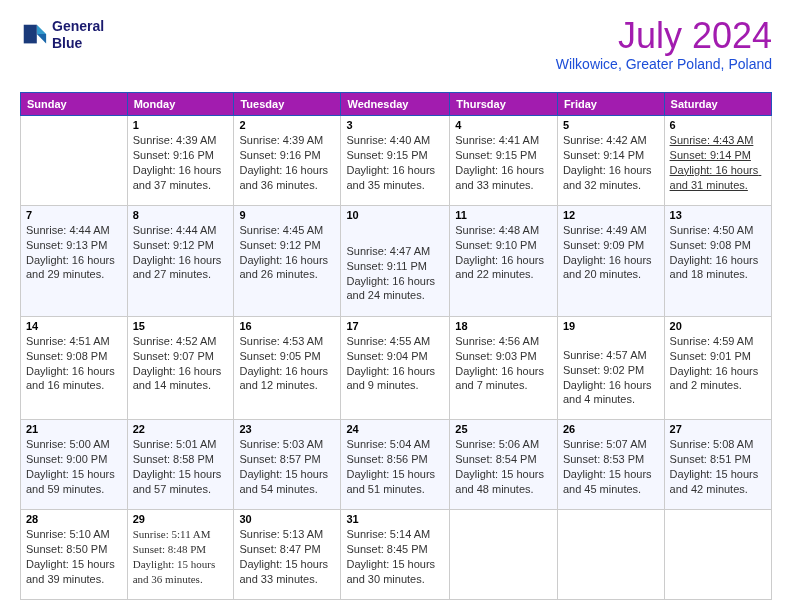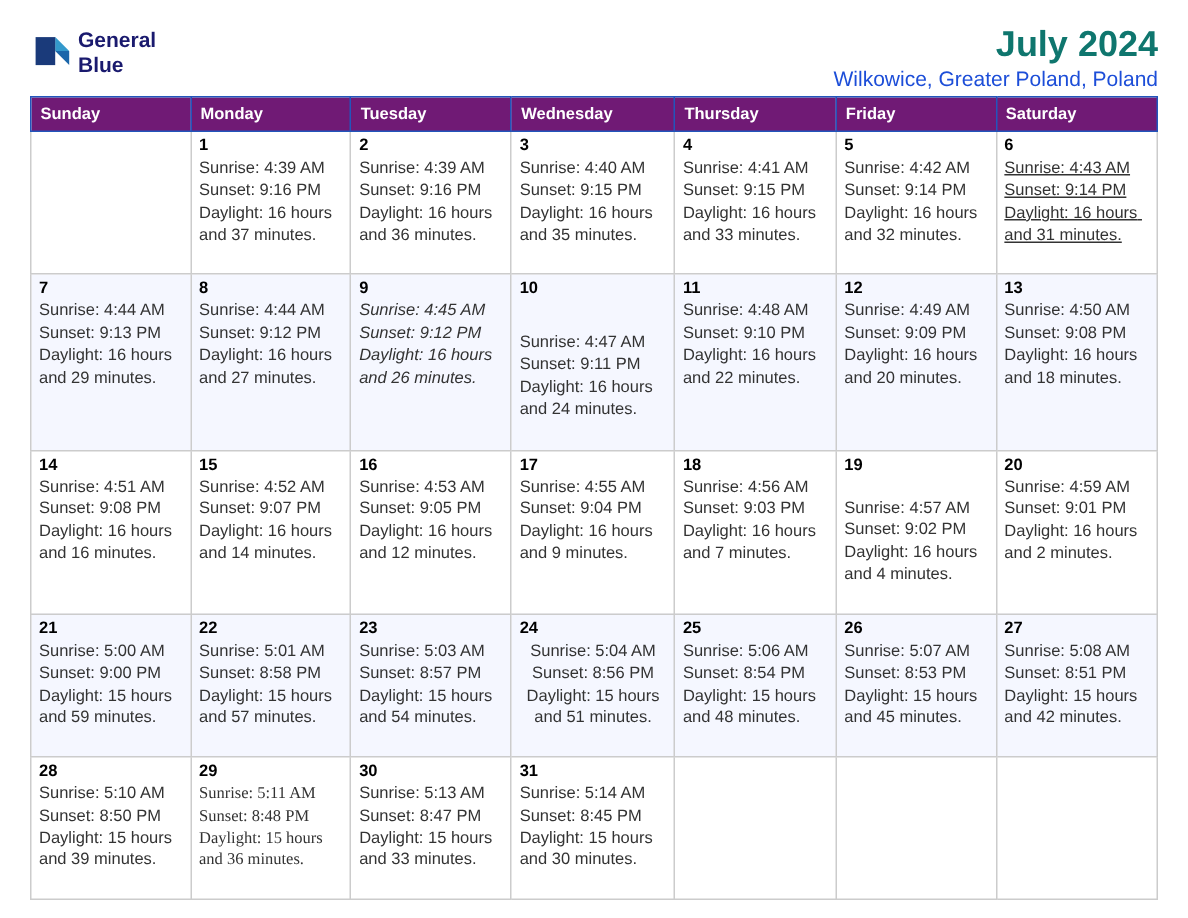--- a/index.html
+++ b/index.html
@@ -14,44 +14,44 @@
       width: 792px;
       height: 612px;
       padding: 18px 20px 12px 20px;
       display: flex;
       flex-direction: column;
     }
     .header {
       display: flex;
       justify-content: space-between;
       align-items: flex-start;
-      margin-bottom: 4px;
+      margin-bottom: 20px;
     }
     .logo {
       display: flex;
       align-items: center;
       gap: 4px;
     }
     .logo-text {
       font-size: 14px;
       color: #1a1a6e;
       font-weight: bold;
       line-height: 1.2;
     }
     .logo-icon {
       width: 28px;
       height: 28px;
     }
     .title-area {
       text-align: right;
     }
     .month-title {
-      font-size: 24px;
-      font-weight: bold;
-      color: #0f766e;
+      font-size: 36px;
+      font-weight: normal;
+      color: #a21caf;
       line-height: 1;
     }
     .location {
       font-size: 14px;
       color: #1d4ed8;
       margin-top: 2px;
     }
     .calendar-table {
       width: 100%;
       border-collapse: collapse;
@@ -83,21 +83,21 @@
     .day-info {
       font-size: 11px;
       color: #333;
       line-height: 1.35;
     }
     .empty-cell {
       background: #f9f9f9;
     }
     tr:nth-child(even) td { background: #f5f7ff; }
     tr:nth-child(odd) td { background: #fff; }
-    .header-row th { background: #701a75; }
+    .header-row th { background: #a21caf; }
   </style>
 </head>
 <body>
 
 <div class="page">
   <div class="header">
     <div class="logo">
       <svg class="logo-icon" viewBox="0 0 30 30">
         <polygon points="18,4 28,14 18,14" fill="#3399cc"></polygon>
         <polygon points="18,14 28,14 28,24" fill="#1a66aa"></polygon>
@@ -174,21 +174,21 @@
 Daylight: 16 hours and 29 minutes.</div>
           </td>
           <td>
             <div class="day-num">8</div>
             <div class="day-info" style="white-space: pre-wrap;">Sunrise: 4:44 AM
 Sunset: 9:12 PM
 Daylight: 16 hours and 27 minutes.</div>
           </td>
           <td>
             <div class="day-num">9</div>
-            <div class="day-info" style="white-space: pre-wrap; font-style: italic;">Sunrise: 4:45 AM
+            <div class="day-info" style="white-space: pre-wrap;">Sunrise: 4:45 AM
 Sunset: 9:12 PM
 Daylight: 16 hours and 26 minutes.</div>
           </td>
           <td>
             <div class="day-num">10</div>
             <div class="day-info" style="white-space: pre-wrap; margin-top: 23px;">Sunrise: 4:47 AM
 Sunset: 9:11 PM
 Daylight: 16 hours and 24 minutes.</div>
           </td>
           <td>
@@ -268,21 +268,21 @@
 Daylight: 15 hours and 57 minutes.</div>
           </td>
           <td>
             <div class="day-num">23</div>
             <div class="day-info" style="white-space: pre-wrap;">Sunrise: 5:03 AM
 Sunset: 8:57 PM
 Daylight: 15 hours and 54 minutes.</div>
           </td>
           <td>
             <div class="day-num">24</div>
-            <div class="day-info" style="white-space: pre-wrap; text-align: center;">Sunrise: 5:04 AM
+            <div class="day-info" style="white-space: pre-wrap;">Sunrise: 5:04 AM
 Sunset: 8:56 PM
 Daylight: 15 hours and 51 minutes.</div>
           </td>
           <td>
             <div class="day-num">25</div>
             <div class="day-info" style="white-space: pre-wrap;">Sunrise: 5:06 AM
 Sunset: 8:54 PM
 Daylight: 15 hours and 48 minutes.</div>
           </td>
           <td>

